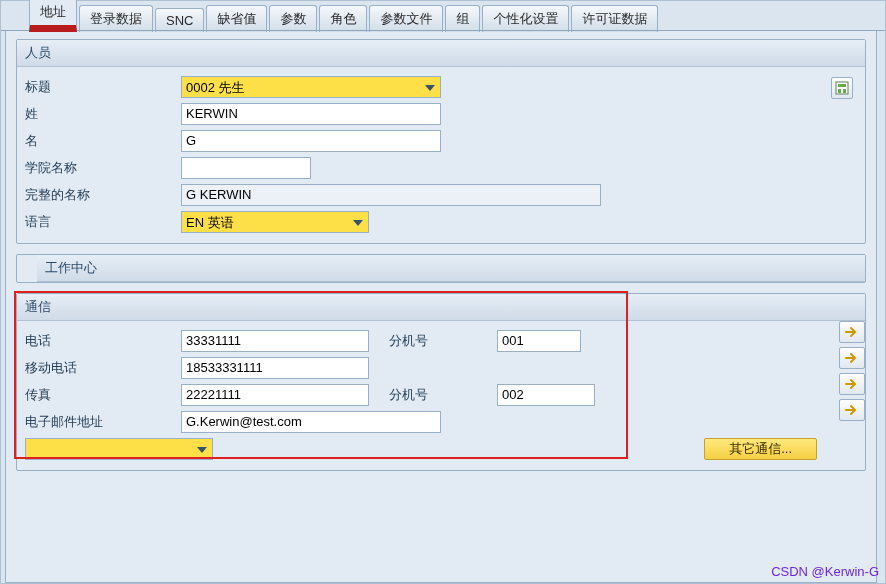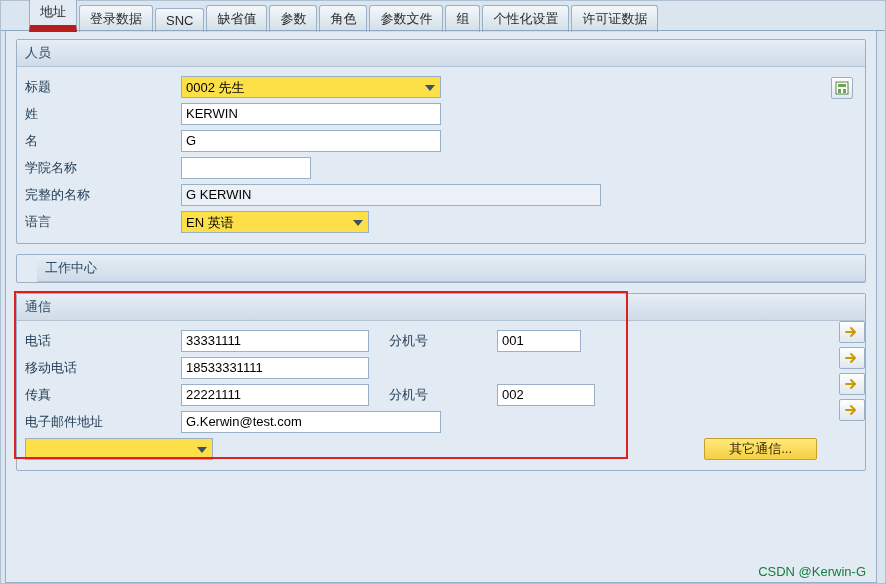--- a/index.html
+++ b/index.html
@@ -1,18 +1,18 @@
 <!DOCTYPE html>
 <html><head>
 <meta charset="utf-8">
 <style>
   * { box-sizing: border-box; font-family: "Microsoft YaHei", Arial, sans-serif; font-size: 13px; }
   body { margin: 0; background: #f2f2f2; }
   .window { width: 886px; height: 584px; background: #dbe5ef; border: 1px solid #afc0d2; position: relative; }
-  .watermark { position: absolute; right: 19px; bottom: 4px; color: #15803d; font-size: 13px; pointer-events: none; }
+  .watermark { position: absolute; right: 6px; bottom: 4px; color: #6d28d9; font-size: 13px; pointer-events: none; }
   
   .tabstrip { display: flex; align-items: flex-end; padding: 4px 0 0 28px; background: #dbe5ef; height: 30px; position: relative; }
   .tab { padding: 4px 10px; border: 1px solid #9ab0c6; border-bottom: none; border-radius: 3px 3px 0 0;
          background: linear-gradient(#f4f8fb,#d1dde8); margin-right: 2px; color: #2a2a2a; cursor: pointer;
          position: relative; bottom: -1px; }
   .tab.active { background: #e2eaf3; border-bottom: 7px solid #b91c1c; font-weight: 500; z-index: 2; }
   .tab-underline { position: absolute; left: 0; right: 0; bottom: 0; height: 1px; background: #8fa7be; }
   .panel { background: #e2eaf3; border: 1px solid #9ab0c6; border-top: none; margin: 0 8px 4px 4px; padding: 8px 10px 12px 10px; height: calc(100% - 30px); overflow: hidden; }
   
   .group { border: 1px solid #9ab0c6; border-radius: 2px; margin-bottom: 10px; background: #e2eaf3; position: relative; }

